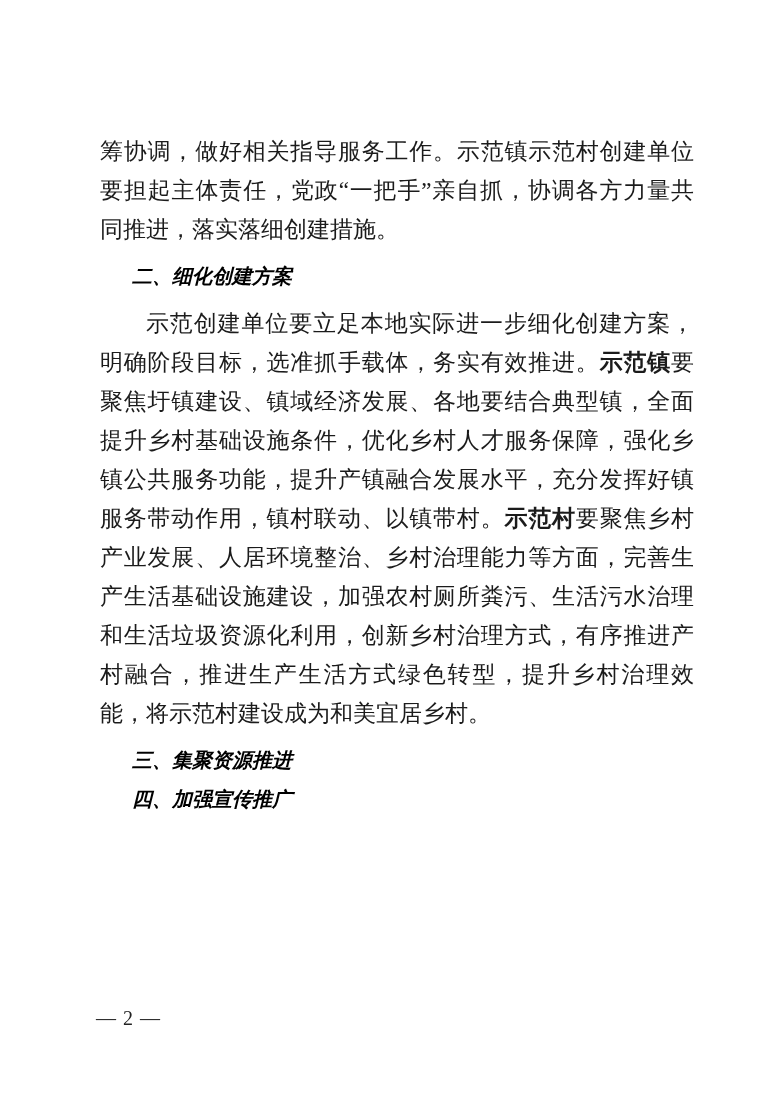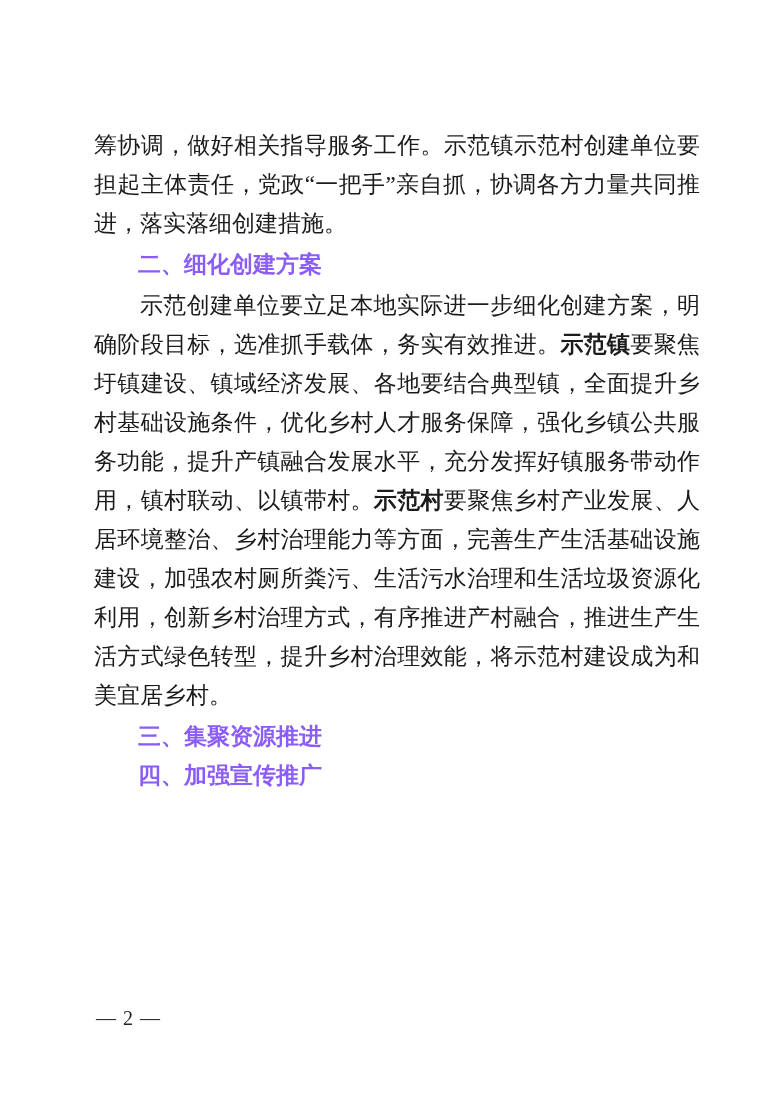--- a/index.html
+++ b/index.html
@@ -20,34 +20,35 @@
     position: absolute;
     left: 92px;
     top: 124px;
     width: 610px;
     color: #1b1b1b;
     font-size: 23px;
     line-height: 39px;
     text-align: justify;
   }
   .content p.paragraph {
-    margin: 2px;
+    margin: 8px;
   }
   .content p.indent {
     text-indent: 2em;
   }
   .content h2.heading {
     margin: 0;
-    font-size: 23px;
+    font-size: 20px;
     line-height: 39px;
     font-weight: bold;
     text-indent: 2em;
-    color: #8b5cf6;
+    color: #000000;
     font-family: "Liberation Sans", "DejaVu Sans", sans-serif;
     text-align: left;
+    font-style: italic;
   }
   .content span.bold {
     font-weight: bold;
     font-family: "Liberation Sans", "DejaVu Sans", sans-serif;
   }
   .footer-pageno {
     position: absolute;
     left: 96px;
     top: 1006px;
     font-size: 20px;

